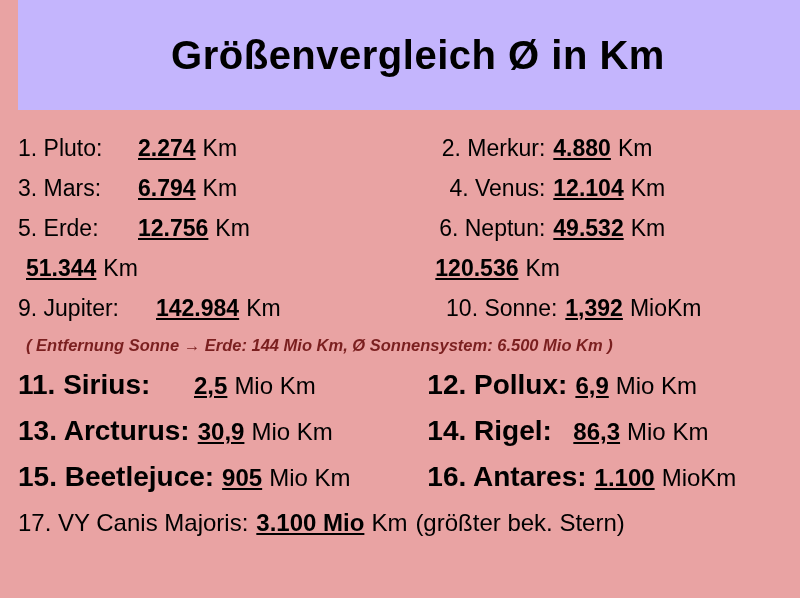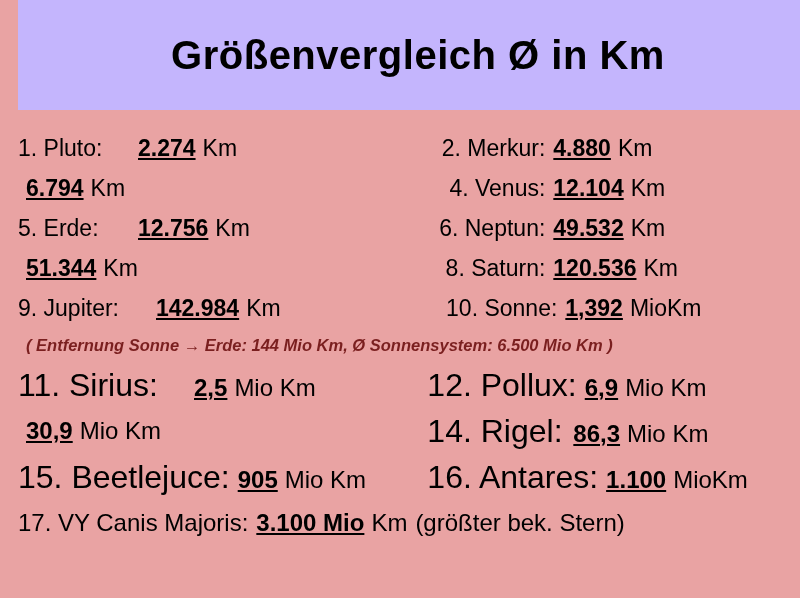--- a/index.html
+++ b/index.html
@@ -110,22 +110,23 @@
     font-weight: bold;
     font-style: italic;
     color: #7a1f1f;
     white-space: nowrap;
   }
 
   .star-row .cell {
     font-size: 24px;
   }
   .star-row .label {
-    font-size: 32px;
+    font-size: 28px;
     display: inline-block;
+    font-weight: bold;
   }
   .star-row .col-left .label { min-width: 168px; }
   .star-row .col-right .label { min-width: 138px; }
   .star-row .value {
     font-size: 24px;
     font-weight: bold;
   }
   .star-row .unit {
     font-size: 24px;
   }
@@ -169,20 +170,21 @@
       </div>
       <div class="cell col-right">
         <span class="label">2. Merkur:</span>
         <span class="value">4.880</span>
         <span class="unit">Km</span>
       </div>
     </div>
 
     <div class="row planet-row">
       <div class="cell col-left">
+        <span class="label">3. Mars:</span>
         <span class="value">6.794</span>
         <span class="unit">Km</span>
       </div>
       <div class="cell col-right">
         <span class="label">4. Venus:</span>
         <span class="value">12.104</span>
         <span class="unit">Km</span>
       </div>
     </div>
 
@@ -198,21 +200,20 @@
         <span class="unit">Km</span>
       </div>
     </div>
 
     <div class="row planet-row">
       <div class="cell col-left">
         <span class="value">51.344</span>
         <span class="unit">Km</span>
       </div>
       <div class="cell col-right">
-        <span class="label">8. Saturn:</span>
         <span class="value">120.536</span>
         <span class="unit">Km</span>
       </div>
     </div>
 
     <div class="row planet-row jupiter-row">
       <div class="cell col-left">
         <span class="label">9. Jupiter:</span>
         <span class="value">142.984</span>
         <span class="unit">Km</span>
@@ -236,20 +237,21 @@
       </div>
       <div class="cell col-right">
         <span class="label">12. Pollux:</span>
         <span class="value">6,9</span>
         <span class="unit">Mio Km</span>
       </div>
     </div>
 
     <div class="row star-row">
       <div class="cell col-left">
+        <span class="label">13. Arcturus:</span>
         <span class="value">30,9</span>
         <span class="unit">Mio Km</span>
       </div>
       <div class="cell col-right">
         <span class="label">14. Rigel:</span>
         <span class="value">86,3</span>
         <span class="unit">Mio Km</span>
       </div>
     </div>
 

